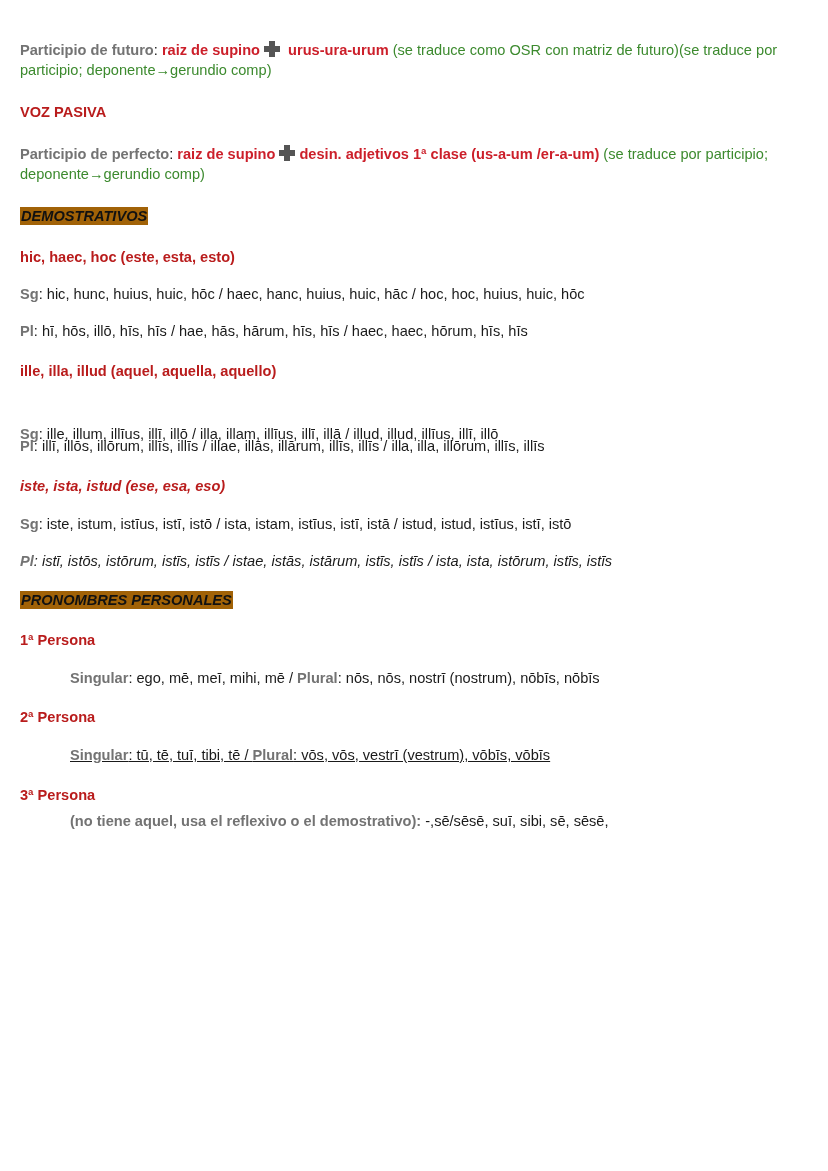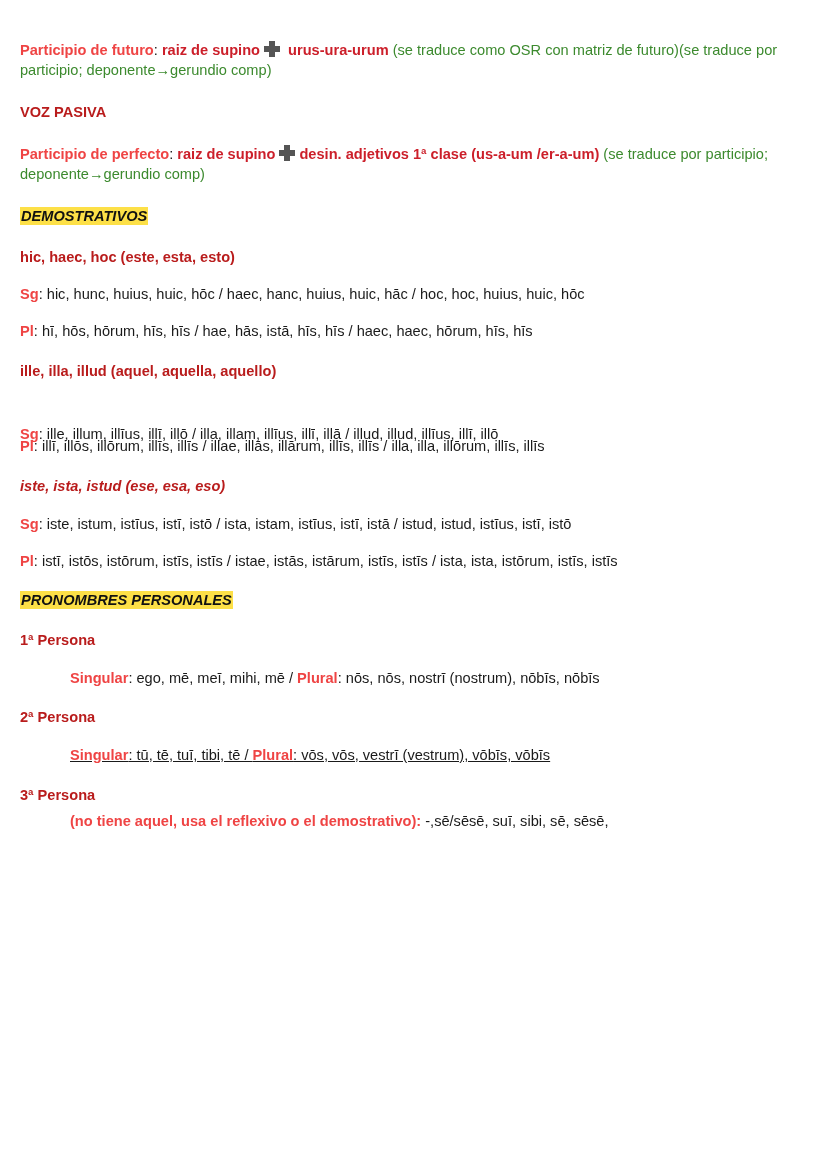--- a/index.html
+++ b/index.html
@@ -25,29 +25,29 @@
     .line {
       position: absolute;
       left: 0;
       white-space: nowrap;
       line-height: 20px;
     }
     .wrap {
       white-space: normal;
       width: 790px;
     }
-    .b { font-weight: bold; color: #ef4444; }
+    .b { font-weight: bold; color: #737373; }
     .red { color: #cc1f2a; font-weight: bold; }
     .green { color: #3c8a2e; }
     .heading-red { color: #b91c1c; font-weight: bold; }
     .section {
       font-weight: bold;
       font-style: italic;
       color: #111;
-      background: #fde047;
+      background: #a16207;
       padding: 1px 1px;
     }
     .plus {
       display: inline-block;
       width: 16px;
       height: 16px;
       position: relative;
       vertical-align: -2px;
       margin: 0 4px;
     }
@@ -77,36 +77,36 @@
 
   <div class="line" style="top:206px;">
     <span class="section">DEMOSTRATIVOS</span>
   </div>
 
   <div class="line heading-red" style="top:247px;">hic, haec, hoc (este, esta, esto)</div>
   <div class="line" style="top:284px;">
     <span class="b">Sg</span><span>: hic, hunc, huius, huic, hōc / haec, hanc, huius, huic, hāc / hoc, hoc, huius, huic, hōc</span>
   </div>
   <div class="line" style="top:321px;">
-    <span class="b">Pl</span><span>: hī, hōs, hōrum, hīs, hīs / hae, hās, istā, hīs, hīs / haec, haec, hōrum, hīs, hīs</span>
+    <span class="b">Pl</span><span>: hī, hōs, illō, hīs, hīs / hae, hās, hārum, hīs, hīs / haec, haec, hōrum, hīs, hīs</span>
   </div>
 
   <div class="line heading-red" style="top:361px;">ille, illa, illud (aquel, aquella, aquello)</div>
   <div class="line" style="top:412px;margin-top:12px;">
     <span class="b">Sg</span><span>: ille, illum, illīus, illī, illō / illa, illam, illīus, illī, illā / illud, illud, illīus, illī, illō</span>
   </div>
   <div class="line" style="top:436px;">
     <span class="b">Pl</span><span>: illī, illōs, illōrum, illīs, illīs / illae, illās, illārum, illīs, illīs / illa, illa, illōrum, illīs, illīs</span>
   </div>
 
   <div class="line heading-red" style="top:476px;font-style:italic;">iste, ista, istud (ese, esa, eso)</div>
   <div class="line" style="top:514px;">
     <span class="b">Sg</span><span>: iste, istum, istīus, istī, istō / ista, istam, istīus, istī, istā / istud, istud, istīus, istī, istō</span>
   </div>
-  <div class="line" style="top:551px;">
+  <div class="line" style="top:551px;font-style:italic;">
     <span class="b">Pl</span><span>: istī, istōs, istōrum, istīs, istīs / istae, istās, istārum, istīs, istīs / ista, ista, istōrum, istīs, istīs</span>
   </div>
 
   <div class="line" style="top:590px;">
     <span class="section">PRONOMBRES PERSONALES</span>
   </div>
 
   <div class="line heading-red" style="top:630px;">1ª Persona</div>
   <div class="line indent" style="top:668px;">
     <span class="b">Singular</span><span>: ego, mē, meī, mihi, mē / </span><span class="b">Plural</span><span>: nōs, nōs, nostrī (nostrum), nōbīs, nōbīs</span>

